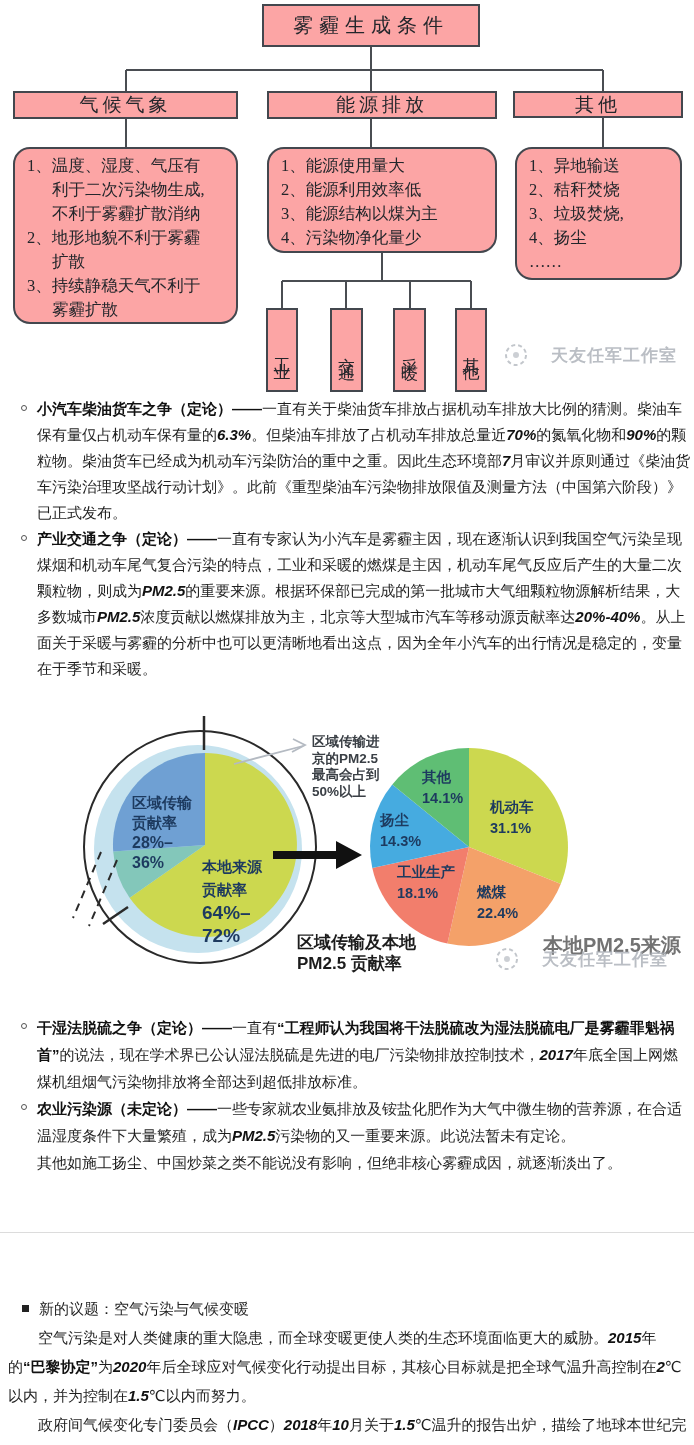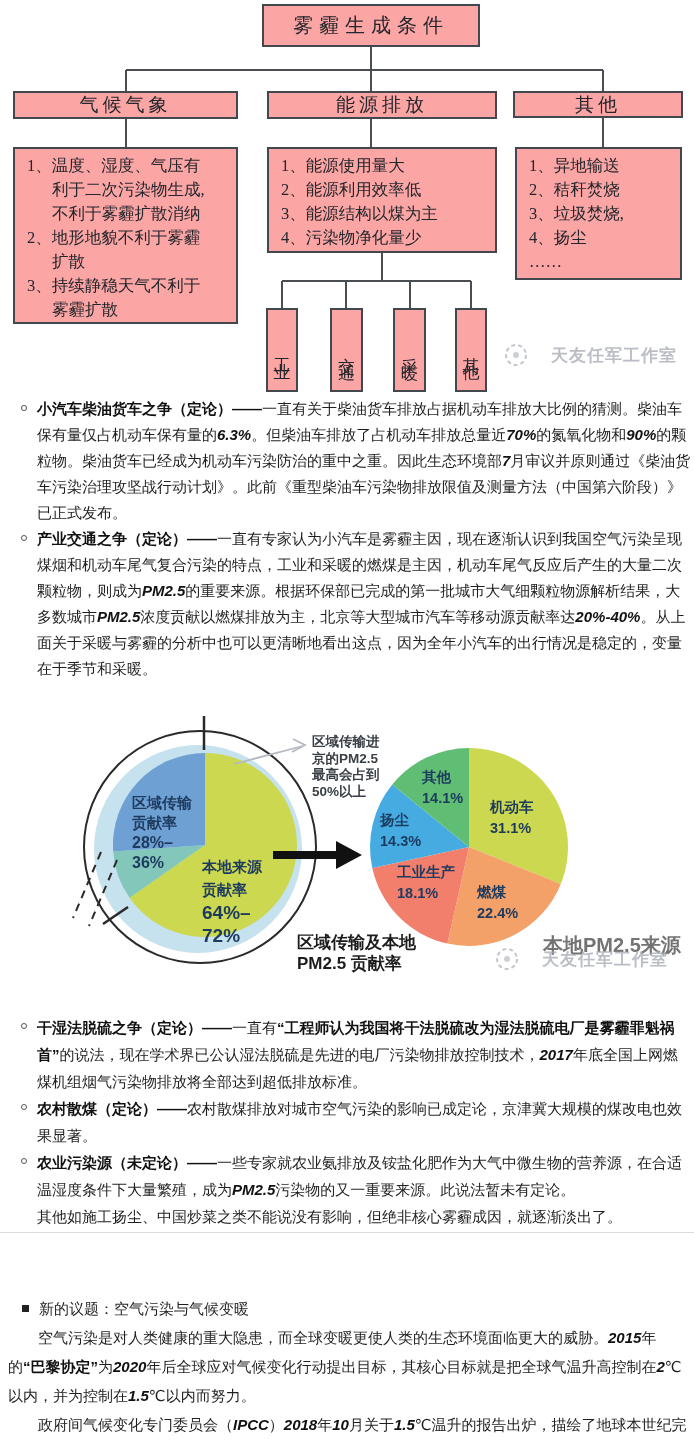--- a/index.html
+++ b/index.html
@@ -7,21 +7,21 @@
         font-family:"Liberation Sans","DejaVu Sans",sans-serif;color:#1f1f1f;}
 
   
   #flowchart{position:absolute;left:0;top:0;width:694px;height:398px;}
   #fc-lines{position:absolute;left:0;top:0;}
   .fc-box{position:absolute;background:#fca5a5;border:2px solid #43474e;box-sizing:border-box;
           font-family:"Liberation Serif","DejaVu Serif",serif;color:#23262b;}
   .fc-title{display:flex;align-items:center;justify-content:center;letter-spacing:4px;}
   .fc-root{font-size:20px;letter-spacing:6px;}
   .fc-hdr{font-size:19px;}
-  .fc-det{font-size:16.5px;line-height:24px;padding:5px 8px 4px 12px;}
+  .fc-det{font-size:16.5px;line-height:24px;padding:5px 8px 4px 12px;border-radius:17px;}
   .fc-item{white-space:pre-wrap;padding-left:25px;text-indent:-25px;}
   .fc-mini{display:flex;align-items:center;justify-content:center;font-size:17px;
            writing-mode:vertical-rl;text-orientation:upright;letter-spacing:6px;}
 
   
   .wm{position:absolute;display:flex;align-items:center;gap:22px;opacity:.8;}
   .wm-text{font-size:17px;font-weight:600;color:#a9aeb6;letter-spacing:1px;}
 
   
   .textblock{position:absolute;font-size:15px;}
@@ -232,24 +232,20 @@
     </div>
   </section>
 
   <section id="bullets2" class="textblock">
     <div class="bullet">
       <span class="b-marker"></span>
       <div class="b-text"><span class="rb">干湿法脱硫之争（定论）——</span><span>一直有</span><span class="rb">“工程师认为我国将干法脱硫改为湿法脱硫电厂是雾霾罪魁祸首”</span><span>的说法，现在学术界已公认湿法脱硫是先进的电厂污染物排放控制技术，</span><span class="rb ri">2017</span><span>年底全国上网燃煤机组烟气污染物排放将全部达到超低排放标准。</span></div>
     </div>
     <div class="bullet">
       <span class="b-marker"></span>
-      <div class="b-text"><span class="rb">农村散煤（定论）——</span><span>农村散煤排放对城市空气污染的影响已成定论，京津冀大规模的煤改电也效果显著。</span></div>
-    </div>
-    <div class="bullet">
-      <span class="b-marker"></span>
       <div class="b-text"><span class="rb">农业污染源（未定论）——</span><span>一些专家就农业氨排放及铵盐化肥作为大气中微生物的营养源，在合适温湿度条件下大量繁殖，成为</span><span class="rb ri">PM2.5</span><span>污染物的又一重要来源。此说法暂未有定论。</span></div>
     </div>
     <div class="trail"><span>其他如施工扬尘、中国炒菜之类不能说没有影响，但绝非核心雾霾成因，就逐渐淡出了。</span></div>
   </section>
 
   <div id="divider"></div>
 
   <section id="newtopic" class="textblock">
     <div id="nt-header">
       <span id="nt-square"></span>

